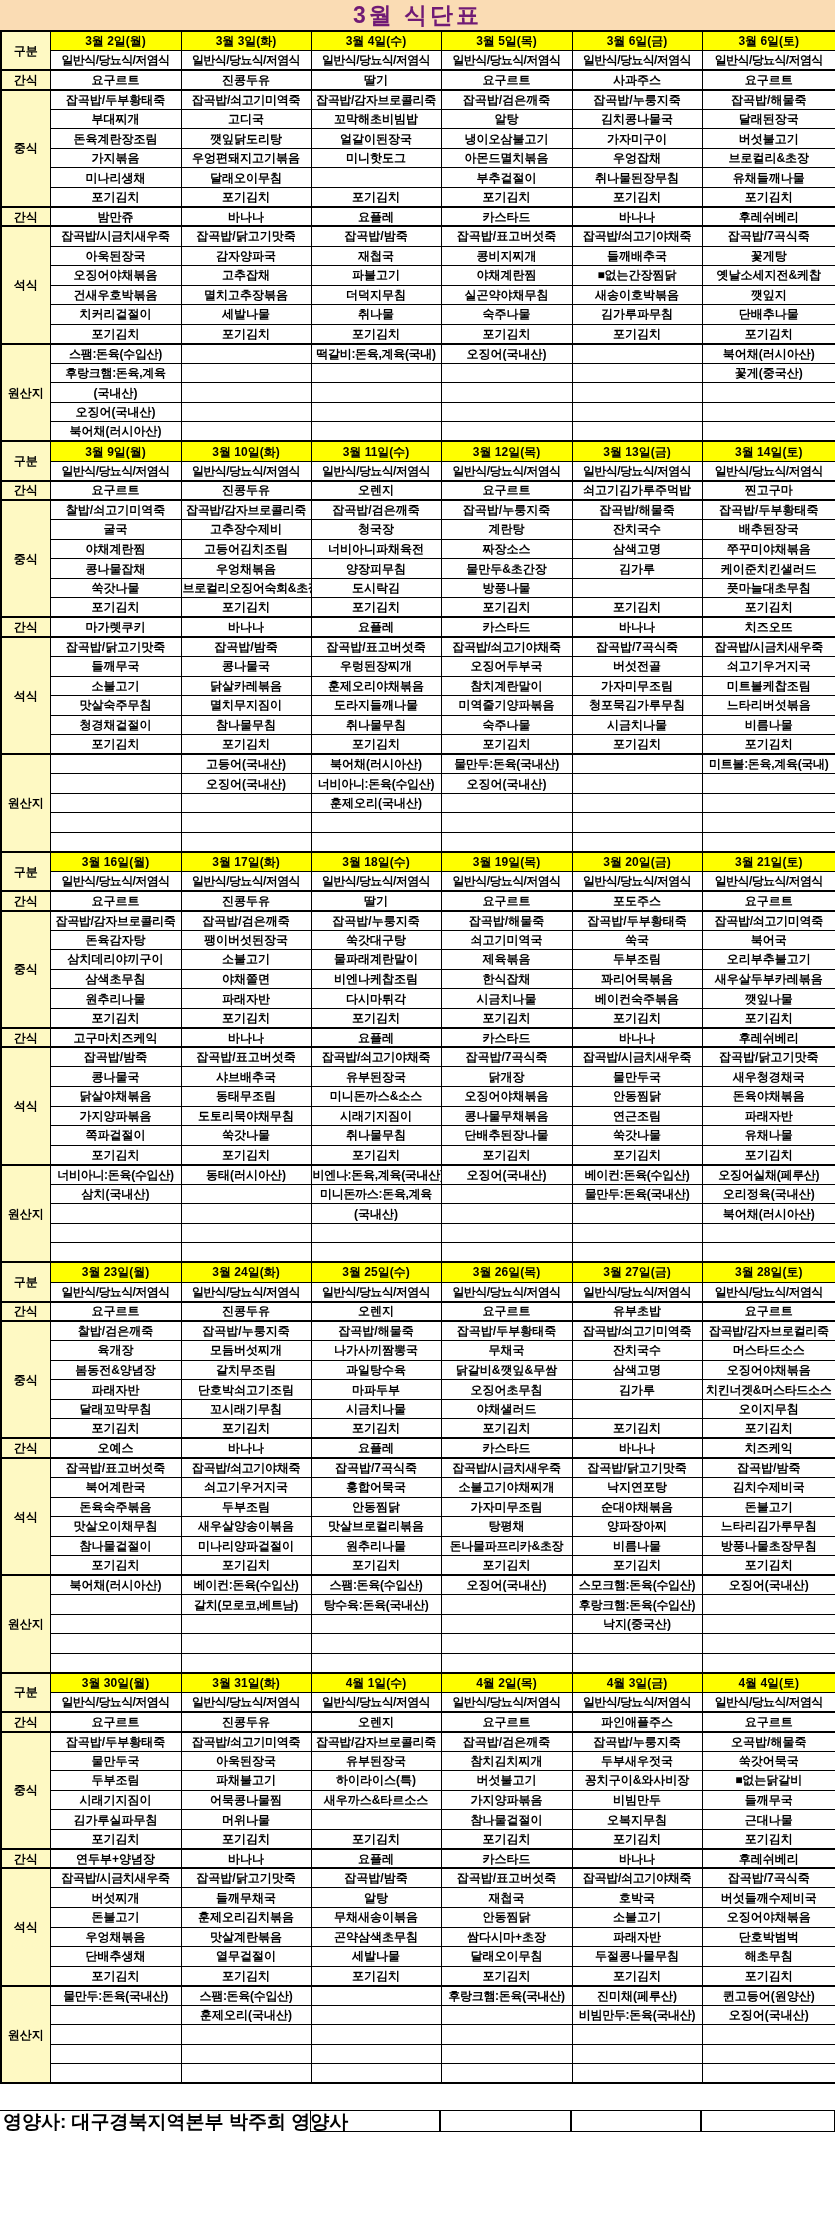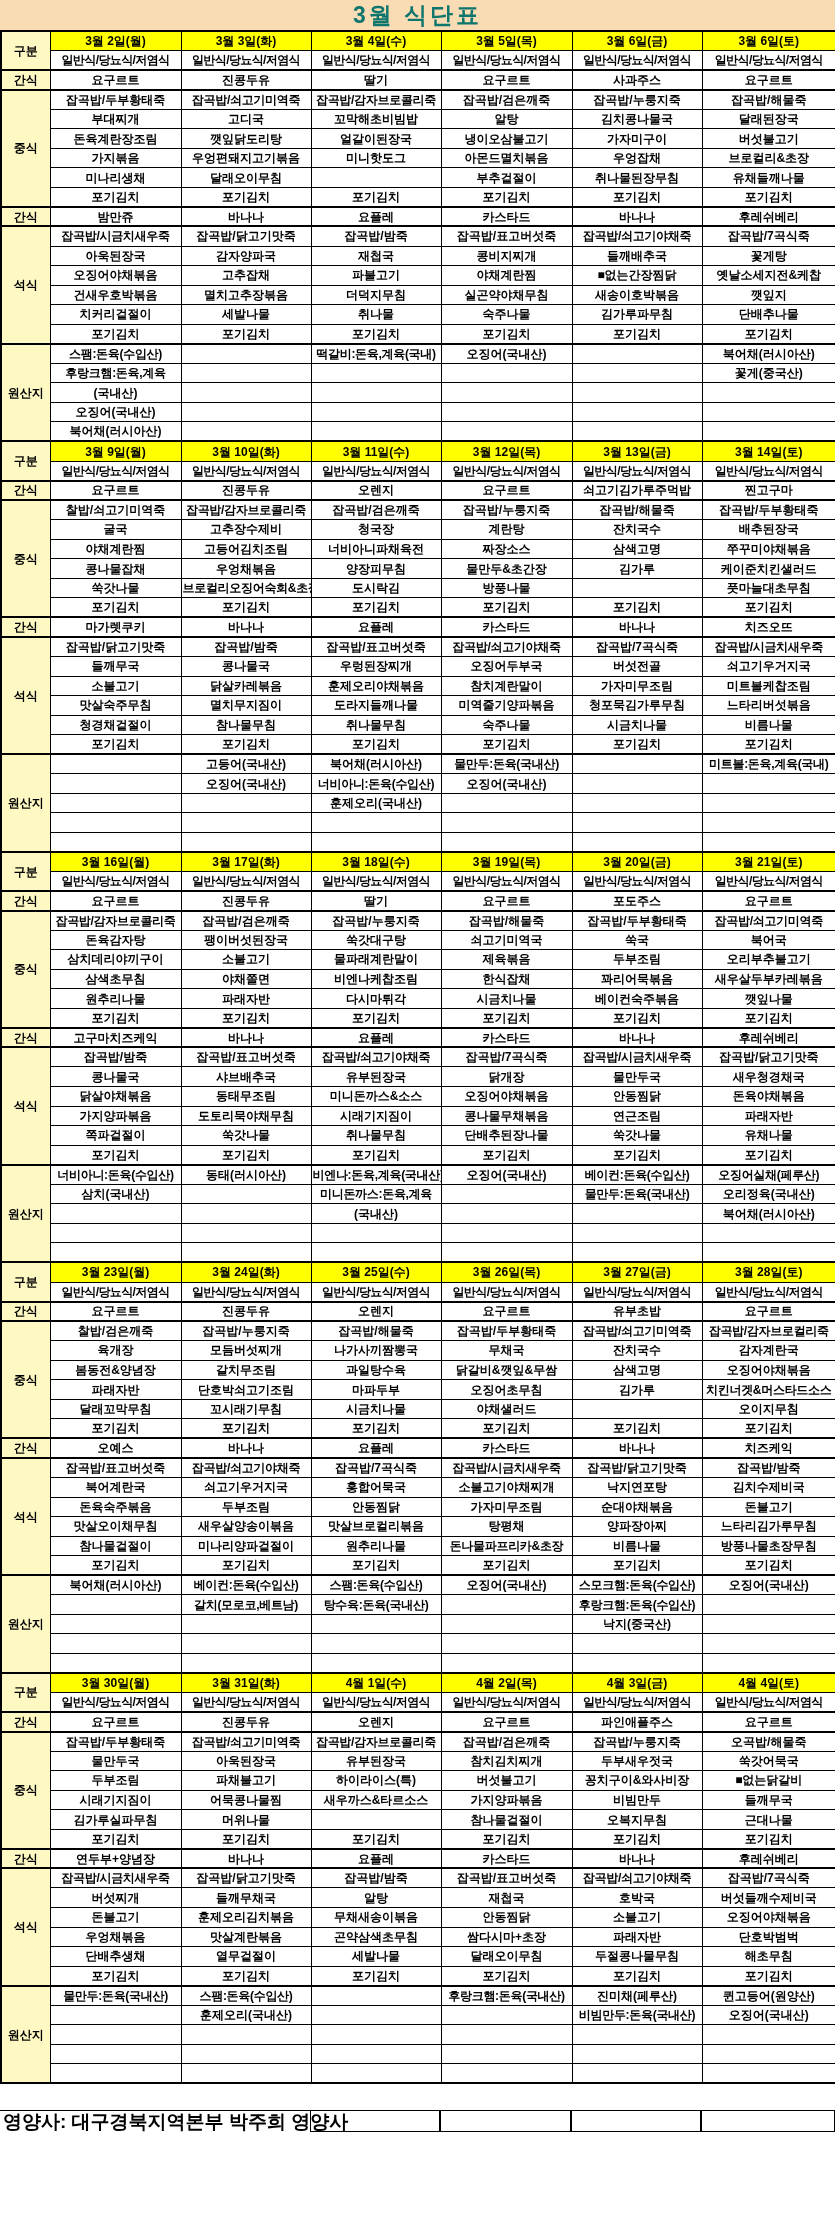--- a/index.html
+++ b/index.html
@@ -1,21 +1,21 @@
 <!DOCTYPE html>
 <html style="--title-bg: #fadcb4; --date-bg: #ffff00;"><head>
 <meta charset="utf-8">
 <style>
   * { box-sizing: border-box; }
   html,body { margin:0; padding:0; background:#ffffff; }
   body { width:835px; font-family:"Liberation Sans","DejaVu Sans",sans-serif; color:#000; }
   .title-bar {
     width:835px; height:30px; background:var(--title-bg,#fadcb4);
     display:flex; align-items:center; justify-content:center;
-    font-size:23px; font-weight:bold; color:#0f766e; letter-spacing:3px;
+    font-size:23px; font-weight:bold; color:#701a75; letter-spacing:3px;
   }
   table.menu {
     width:835px; border-collapse:collapse; table-layout:fixed;
     border:2px solid #000;
   }
   table.menu td {
     border:1px solid #000; height:19.55px; padding:0 1px;
     text-align:center; vertical-align:middle;
     font-size:12px; font-weight:bold; line-height:1;
     white-space:nowrap; overflow:hidden;
@@ -607,21 +607,21 @@
         <td class="menu-td">잡곡밥/두부황태죽</td>
         <td class="menu-td fs105">잡곡밥/쇠고기미역죽</td>
         <td class="menu-td fs95">잡곡밥/감자브로컬리죽</td>
       </tr>
       <tr>
         <td class="menu-td">육개장</td>
         <td class="menu-td">모듬버섯찌개</td>
         <td class="menu-td">나가사끼짬뽕국</td>
         <td class="menu-td">무채국</td>
         <td class="menu-td">잔치국수</td>
-        <td class="menu-td">감자계란국</td>
+        <td class="menu-td">머스타드소스</td>
       </tr>
       <tr>
         <td class="menu-td">봄동전&amp;양념장</td>
         <td class="menu-td">갈치무조림</td>
         <td class="menu-td">과일탕수육</td>
         <td class="menu-td">닭갈비&amp;깻잎&amp;무쌈</td>
         <td class="menu-td">삼색고명</td>
         <td class="menu-td">오징어야채볶음</td>
       </tr>
       <tr>

